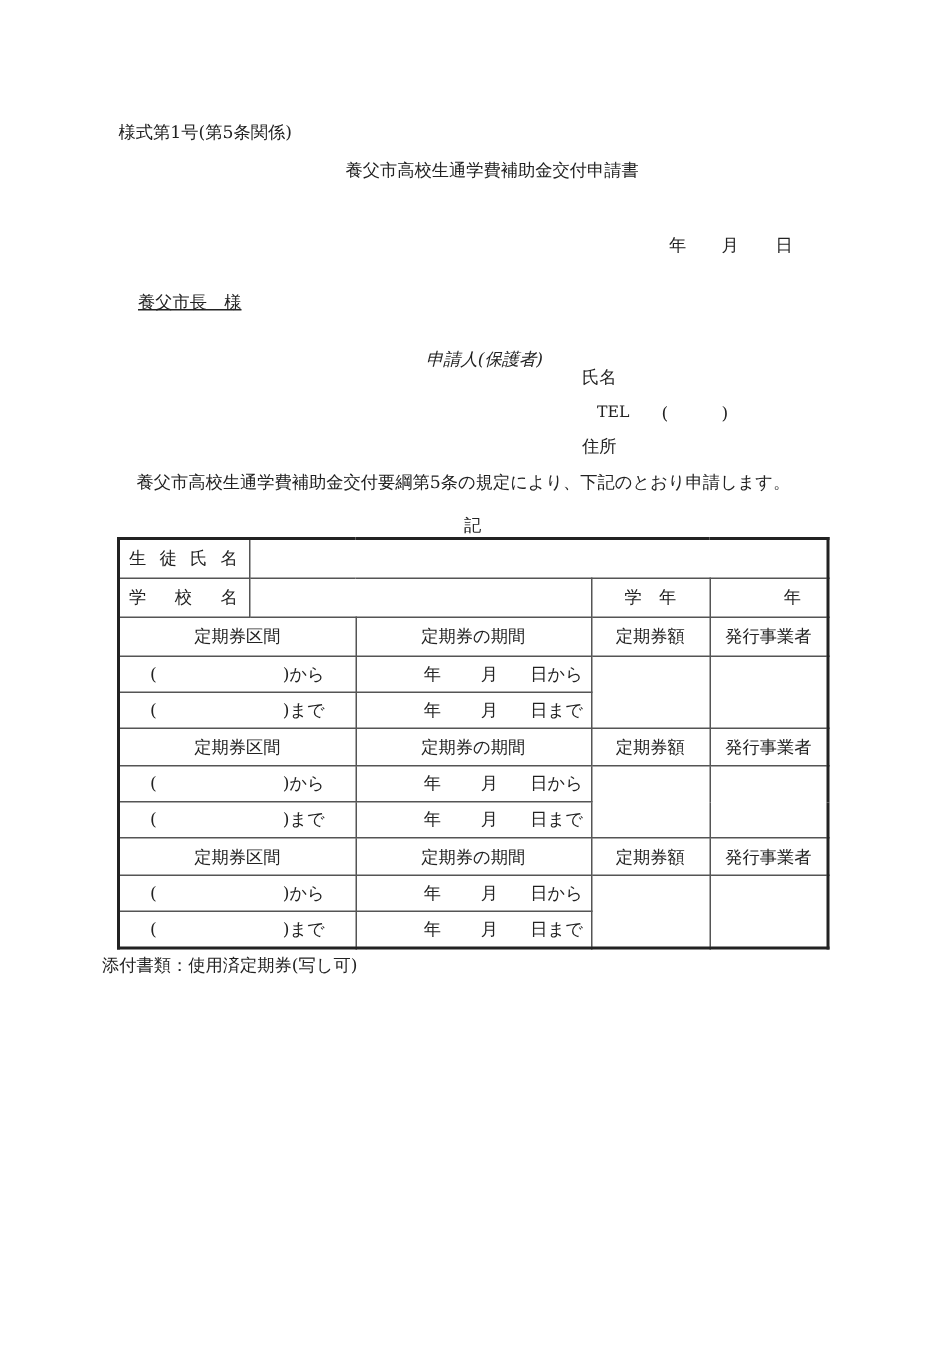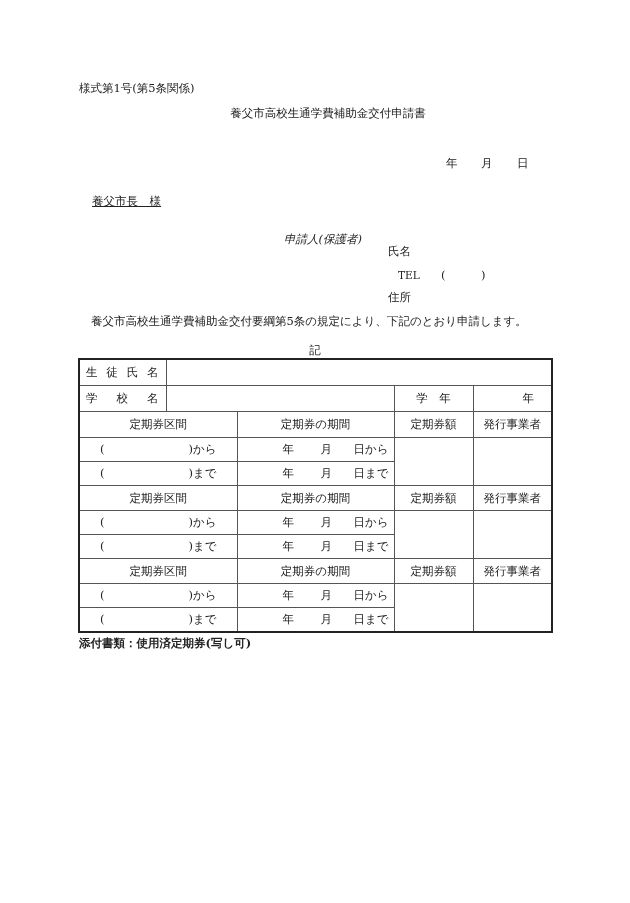--- a/index.html
+++ b/index.html
@@ -12,21 +12,21 @@
     #form-number { left:79px; top:81px;text-align:right; }
     #doc-title { left:0; width:604px; top:106px; text-align:center; left:0; padding-left:12px; }
     #doc-title span { position:relative; left:14px; }
     .date-part { top:156px; }
     #addressee { left:92px; top:194px;text-decoration:underline; }
     #applicant-label { left:284px; top:232px;font-style:italic; }
     .appl-field { left:388px; }
     #body-text { left:91px; top:314px; }
     #ki { left:0; width:630px; top:343px; text-align:center; }
     #ki span { position:relative; left:0px; }
-    #attachments { left:79px; top:636px;font-weight:bold; }
+    #attachments { left:68px; top:636px; }
 
     table.app {
       position:absolute; left:78px; top:358px; width:475px;
       border-collapse:collapse; border:2px solid #222; table-layout:fixed;
     }
     table.app td {
       border:1px solid #555; padding:0; height:23px; font-size:11.5px; white-space:nowrap;
     }
     table.app td.c { text-align:center;margin-left:47px; }
     .lbl { display:flex; justify-content:space-between; padding:0 7px 0 6px; }

